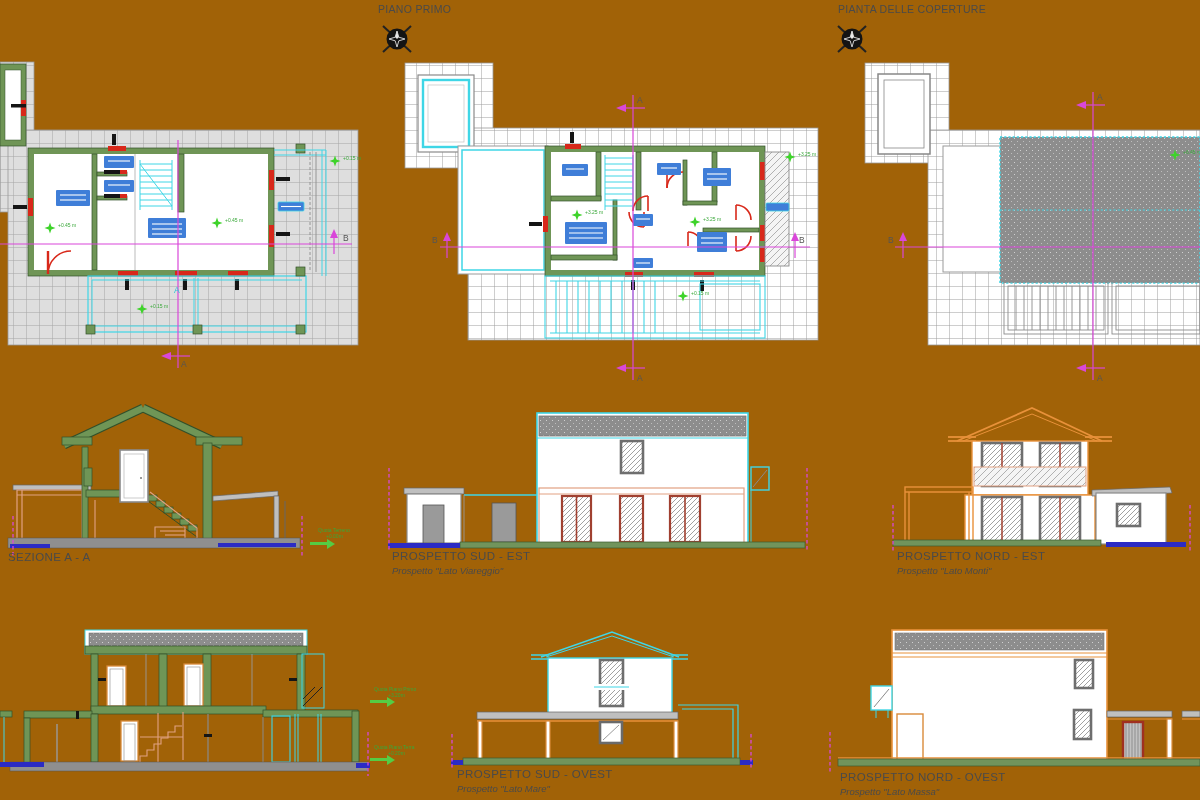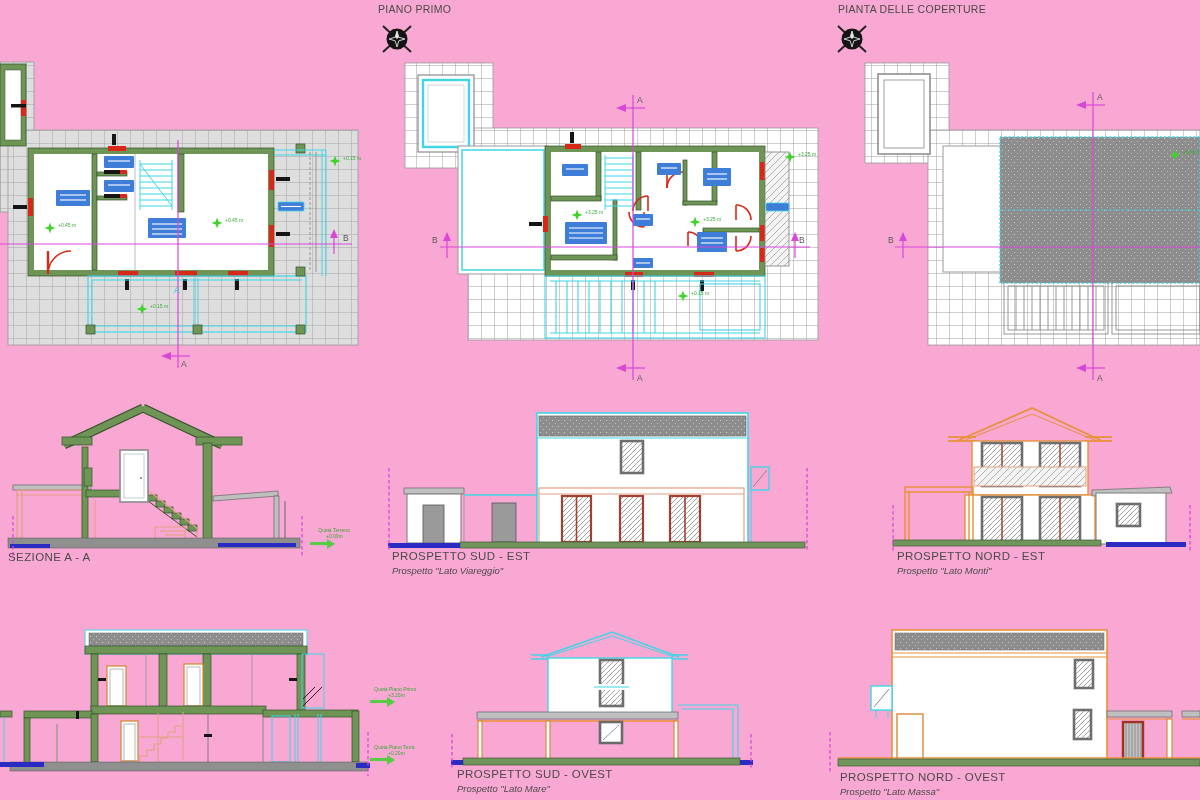--- a/index.html
+++ b/index.html
@@ -1,16 +1,16 @@
 <!DOCTYPE html>
 <html><head>
 <meta charset="utf-8">
 <style>
   html,body{margin:0;padding:0;background:#fff;}
-  #sheet{position:relative;width:1200px;height:800px;background:#f9a8d4;overflow:hidden;
+  #sheet{position:relative;width:1200px;height:800px;background:#a16207;overflow:hidden;
          font-family:"Liberation Sans",sans-serif;}
   svg text{font-family:"Liberation Sans",sans-serif;}
   .t1{font-size:11.5px;fill:#4a4a4a;letter-spacing:.4px;}
   .t2{font-size:9.5px;fill:#4a4a4a;font-style:italic;}
   .tt{font-size:10.5px;fill:#4a4a4a;letter-spacing:.3px;}
   .ab{font-size:8.5px;fill:#555;}
   .abc{font-size:8.5px;fill:#2ec3d6;}
   .q{font-size:5px;fill:#3aa83a;}
   .cy{stroke:#3fd6e6;fill:none;}
   .cyd{stroke:#3fd6e6;fill:none;stroke-dasharray:2.2 2;}

